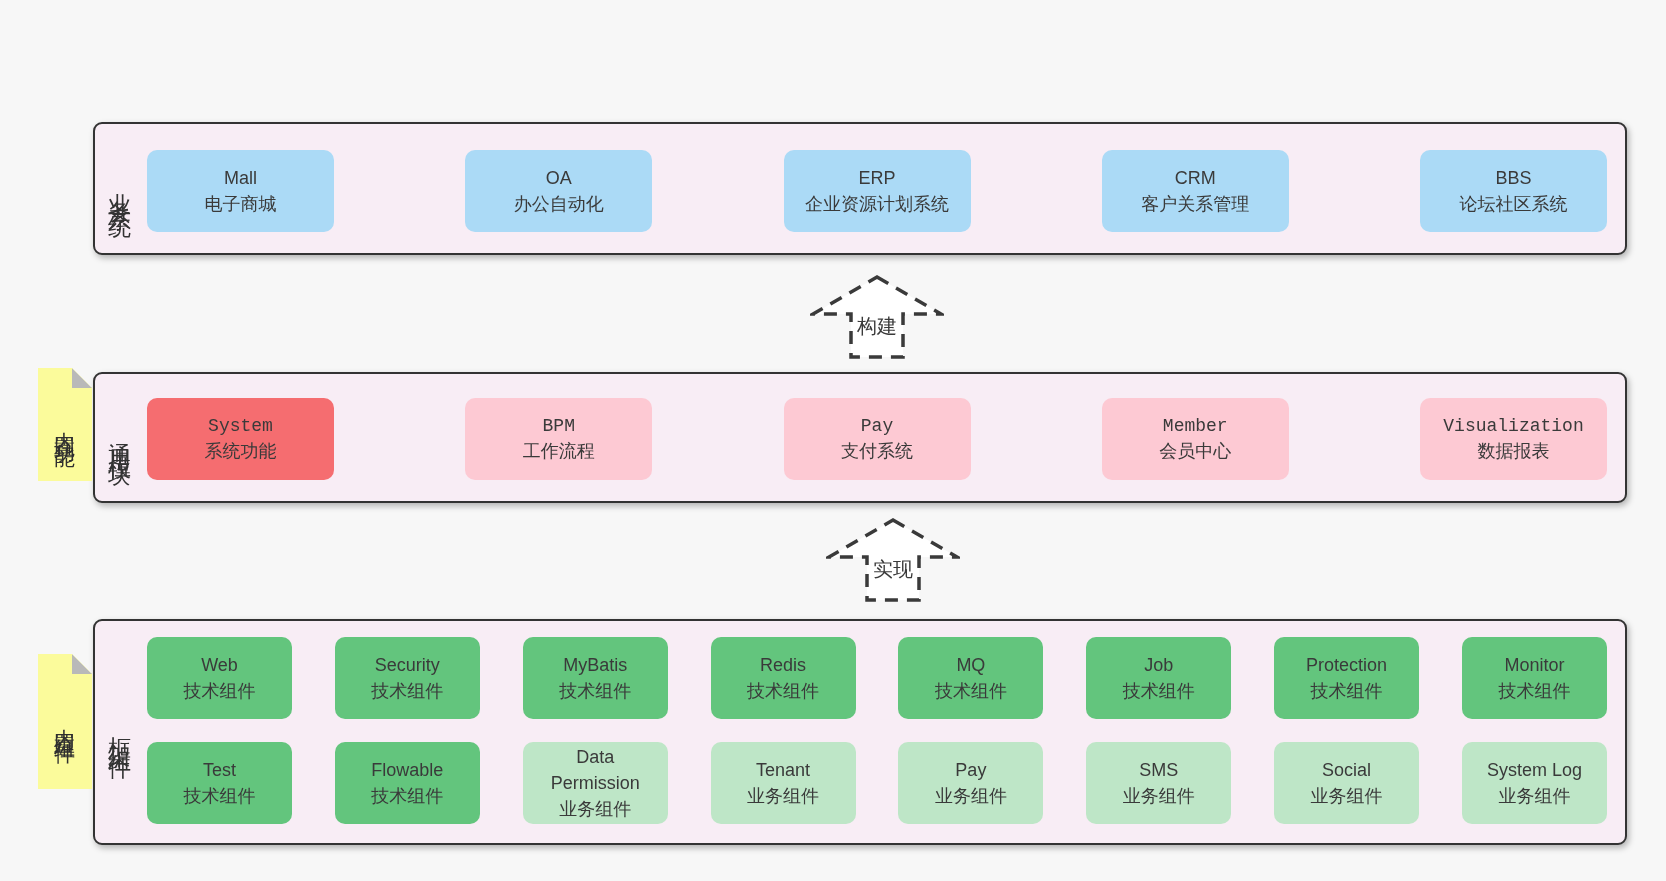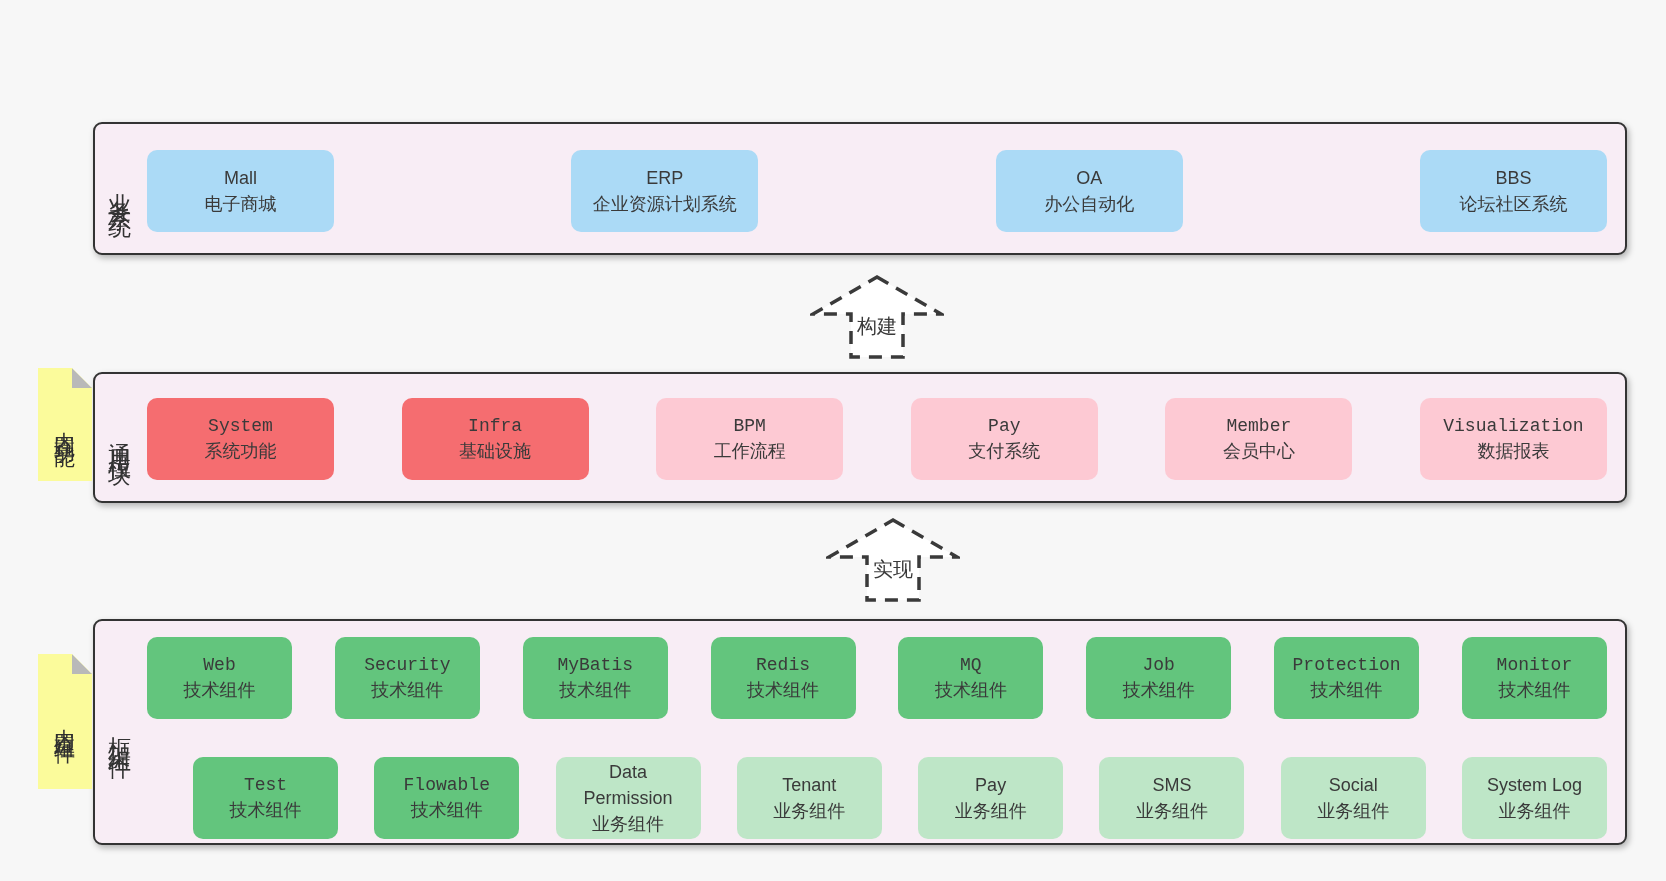--- a/index.html
+++ b/index.html
@@ -23,33 +23,33 @@
     writing-mode:vertical-lr;text-orientation:upright;
     font-size:23px;letter-spacing:7px;line-height:1;color:#333;
   }
   .row{
     position:absolute;left:52px;right:18px;height:82px;
     display:flex;justify-content:space-between;align-items:stretch;
   }
   .row-l1{top:26px;}
   .row-l2{top:24px;font-family:Liberation Mono, monospace;}
   .row-l3a{top:16px;}
-  .row-l3b{top:136px;margin-left:46px;}
+  .row-l3b{top:121px;}
   .box{
     border-radius:10px;display:flex;flex-direction:column;
     align-items:center;justify-content:center;text-align:center;
     font-size:18px;line-height:1.45;color:#3a3a3a;
     padding:0 12px;box-sizing:border-box;
   }
   .w6{flex:0 0 187px;}
   .w8{flex:0 0 145px;}
   .blue{background:#abdaf6;}
   .red{background:#f56d70;}
   .pink{background:#fdc9d3;}
-  .green{background:#63c57d;font-family:Liberation Mono, monospace;}
+  .green{background:#63c57d;}
   .lgreen{background:#bee6c7;}
   .note{
     position:absolute;left:38px;width:54px;background:#fbfb9b;
     box-shadow:1px 2px 3px rgba(0,0,0,.22);
     clip-path:polygon(0 0,calc(100% - 20px) 0,100% 20px,100% 100%,0 100%);
     display:flex;align-items:center;justify-content:center;z-index:2;
   }
   .note::after{
     content:"";position:absolute;top:0;right:0;width:20px;height:20px;
     background:#b9b9b9;clip-path:polygon(0 0,100% 100%,0 100%);
@@ -76,26 +76,30 @@
 <div class="canvas">
 
   <section class="layer layer1">
     <div class="vlabel">业务系统</div>
     <div class="row row-l1">
       <div class="box blue w6">
         <div>Mall</div>
         <div>电子商城</div>
       </div>
       <div class="box blue w6">
+        <div>OA</div>
+        <div>办公自动化</div>
+      </div>
+      <div class="box blue w6">
         <div>ERP</div>
         <div>企业资源计划系统</div>
       </div>
       <div class="box blue w6">
-        <div>OA</div>
-        <div>办公自动化</div>
+        <div>CRM</div>
+        <div>客户关系管理</div>
       </div>
       <div class="box blue w6">
         <div>BBS</div>
         <div>论坛社区系统</div>
       </div>
     </div>
   </section>
 
   <svg class="arrow" style="left:810px;top:274px;" width="134" height="86" viewBox="0 0 134 86">
     <polygon points="67,3 131,40 93,40 93,83 41,83 41,40 3,40"></polygon>
@@ -106,24 +110,20 @@
     <div class="note-text">内置功能</div>
   </div>
 
   <section class="layer layer2">
     <div class="vlabel">通用模块</div>
     <div class="row row-l2">
       <div class="box red w6">
         <div>System</div>
         <div>系统功能</div>
       </div>
-      <div class="box red w6">
-        <div>Infra</div>
-        <div>基础设施</div>
-      </div>
       <div class="box pink w6">
         <div>BPM</div>
         <div>工作流程</div>
       </div>
       <div class="box pink w6">
         <div>Pay</div>
         <div>支付系统</div>
       </div>
       <div class="box pink w6">
         <div>Member</div>

